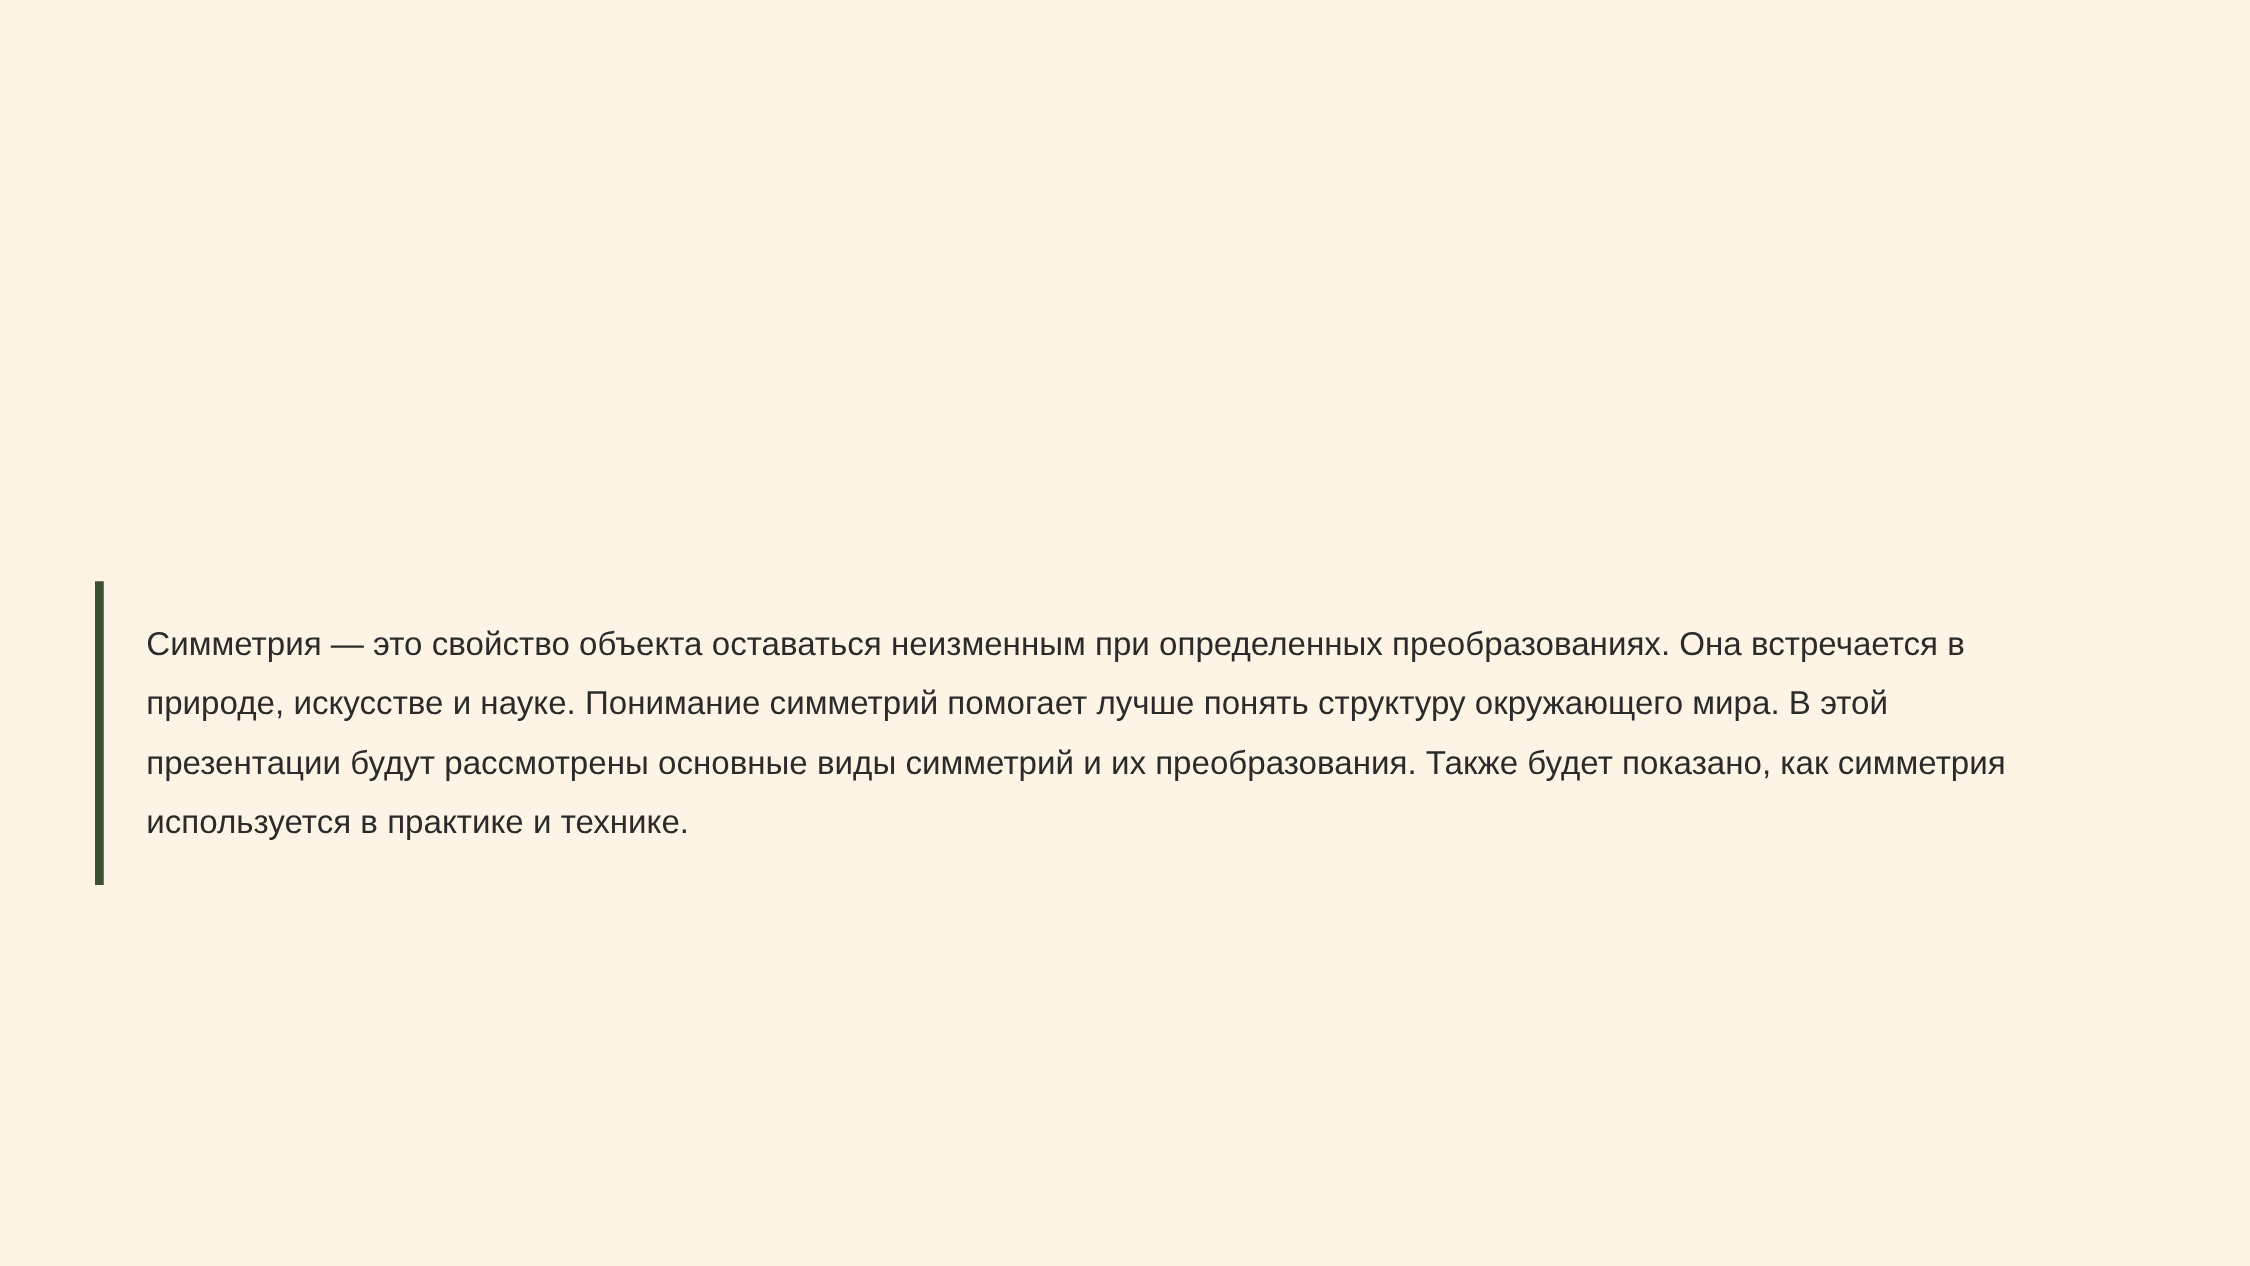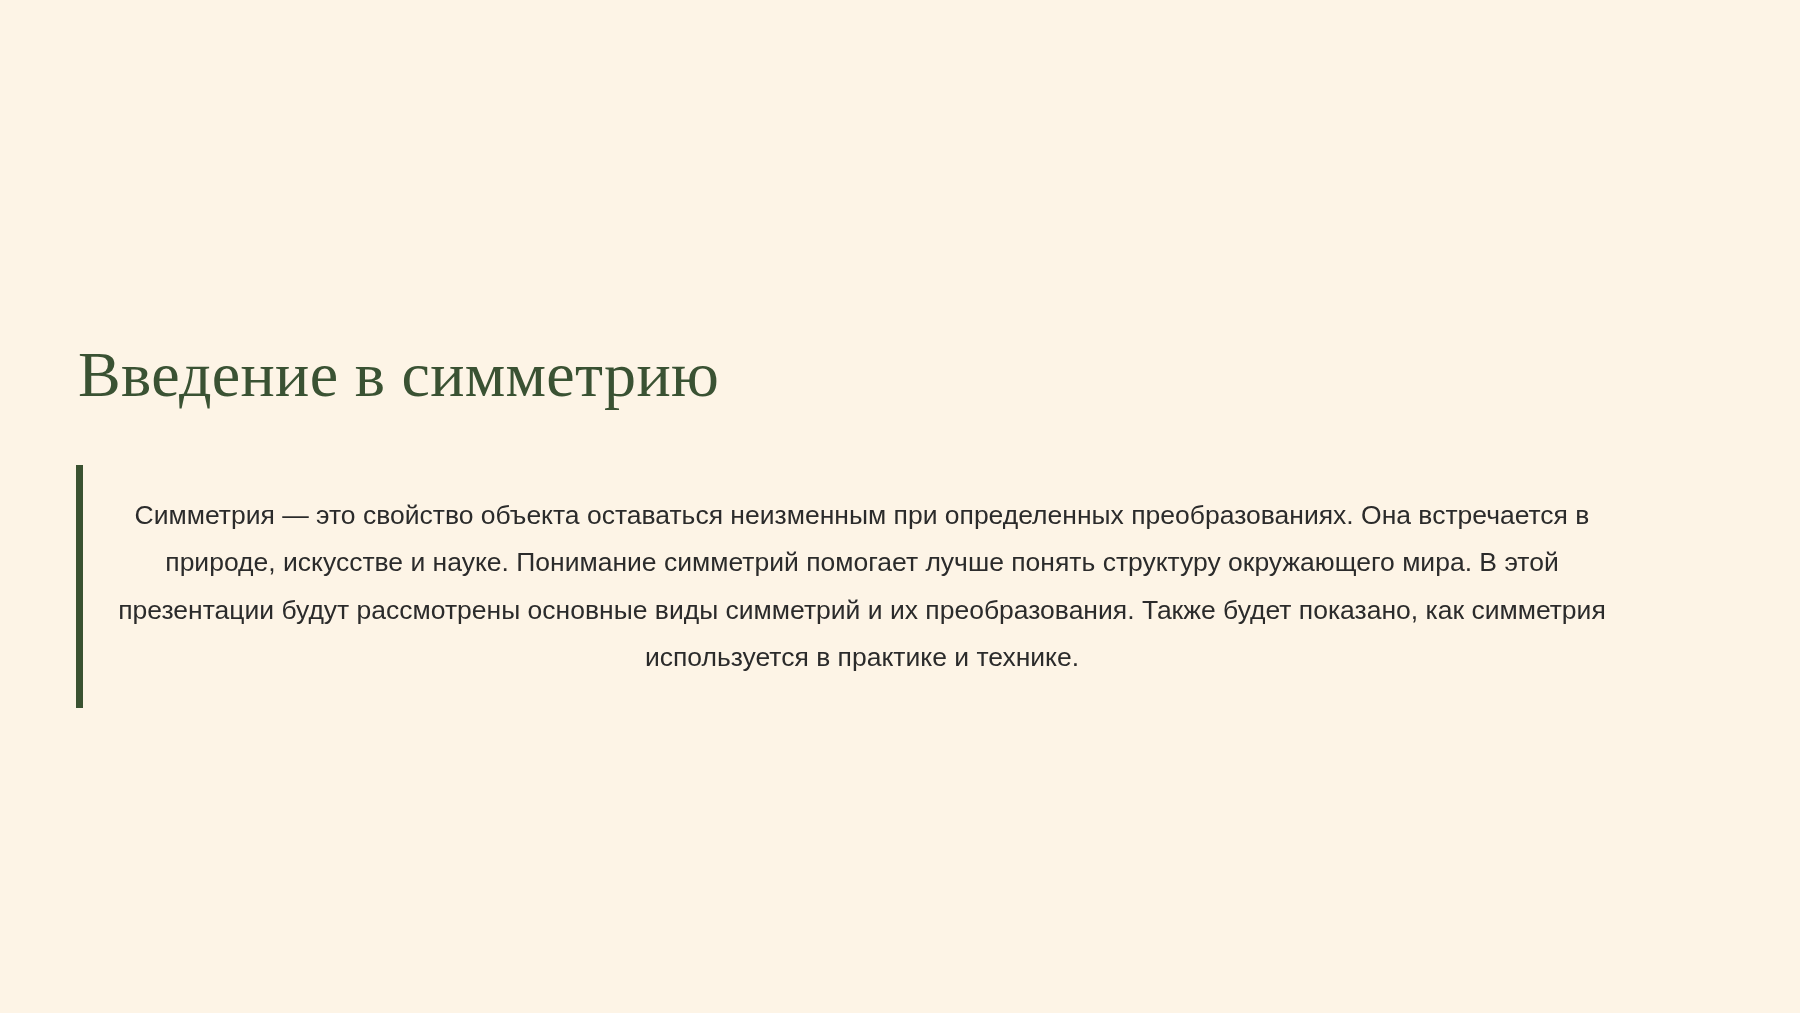--- a/index.html
+++ b/index.html
@@ -45,29 +45,28 @@
     background: #3A5231;
     flex: 0 0 auto;
   }
   #body-text {
     margin-left: 34px;
     font-family: "Liberation Sans", "DejaVu Sans", sans-serif;
     font-size: 26.5px;
     line-height: 47.5px;
     color: #2B2B2B;
     max-width: 1490px;
-    text-align: center;
+    text-align: left;
     font-weight: 400;
   }
 </style>
 </head>
 <body>
 
 <div id="slide">
 
-  <h1 id="slide-title">Введение в симметрию</h1>
 
   <div id="body-block">
     <div id="accent-bar"></div>
     <p id="body-text">Симметрия — это свойство объекта оставаться неизменным при определенных преобразованиях. Она встречается в природе, искусстве и науке. Понимание симметрий помогает лучше понять структуру окружающего мира. В этой презентации будут рассмотрены основные виды симметрий и их преобразования. Также будет показано, как симметрия используется в практике и технике.</p>
   </div>
 
 </div>
 
 </body></html>

